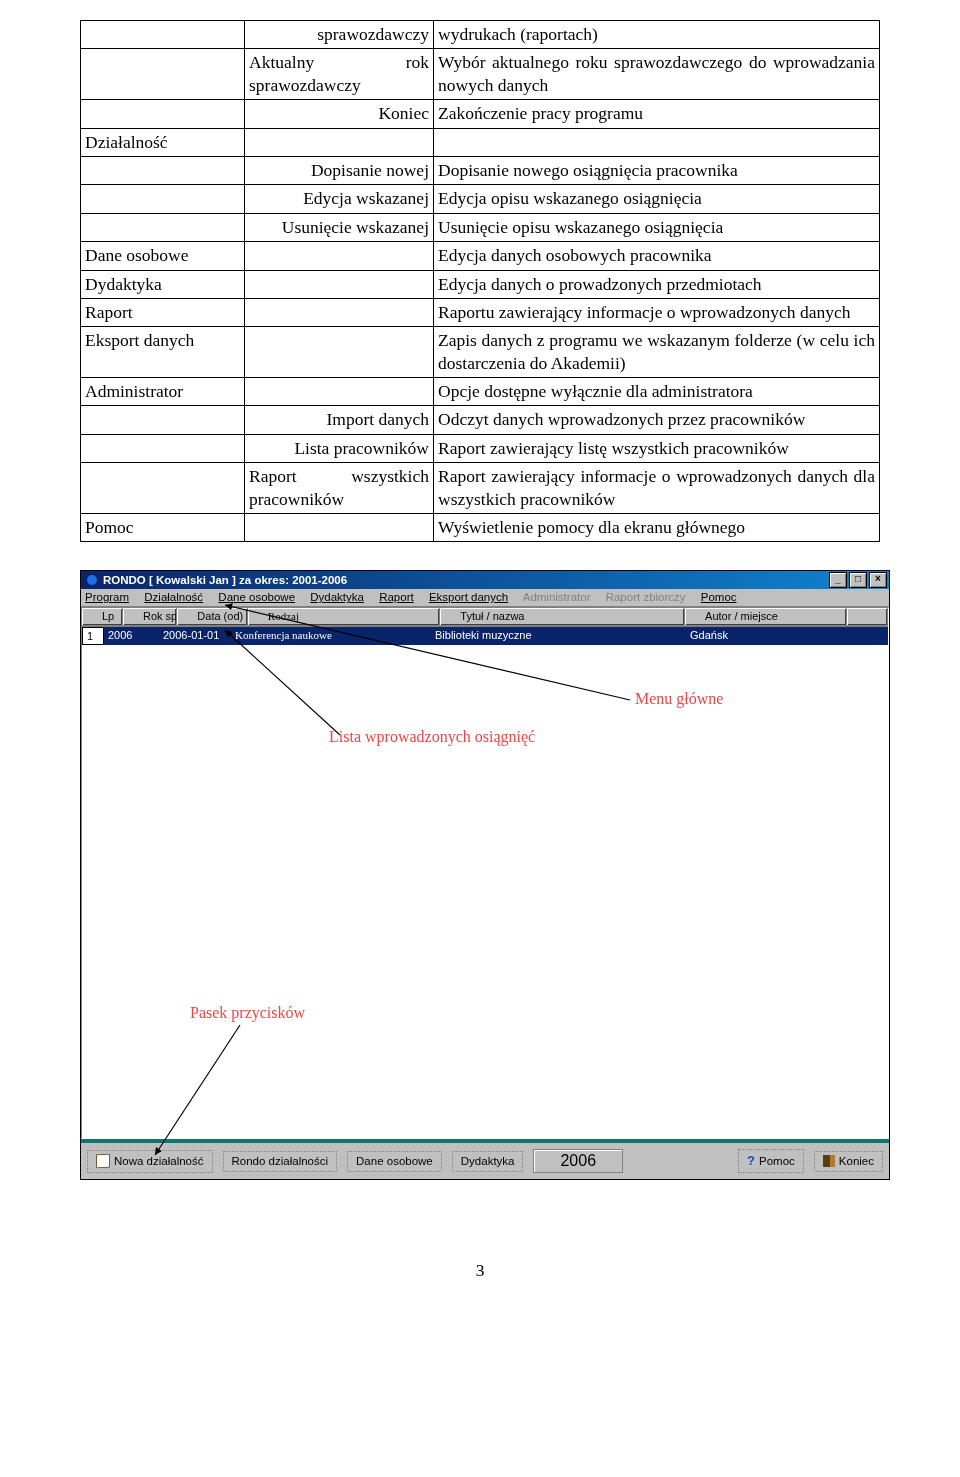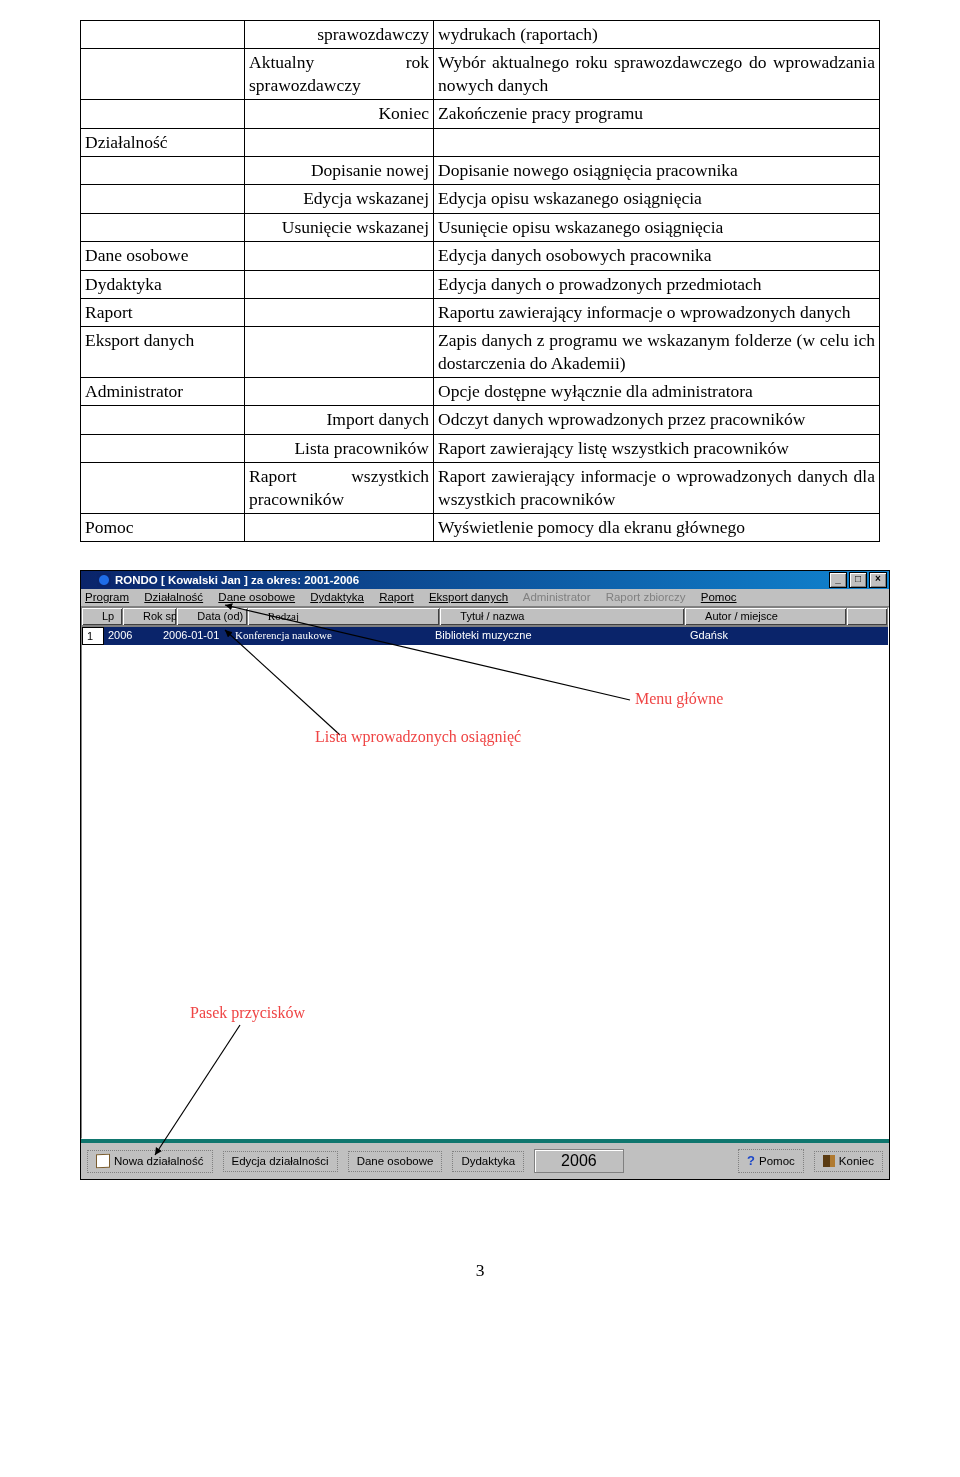--- a/index.html
+++ b/index.html
@@ -49,21 +49,21 @@
     border: 1px solid #000;
     background: #c0c0c0;
   }
   .titlebar {
     height: 18px;
     background: linear-gradient(to right, #0a246a 0%, #1084d0 100%);
     color: #fff;
     font-weight: bold;
     display: flex;
     align-items: center;
-    padding: 0 2px 0 16px;
+    padding: 0 2px 0 4px;
     font-size: 11.5px;
     justify-content: space-between;
   }
   .title-left { display:flex; align-items:center; gap:4px; }
   .title-icon {
     width:14px; height:14px;
     background: radial-gradient(circle at 50% 50%, #1f6de8 0 45%, #0a246a 55% 100%);
   }
   .tb-controls { display:flex; gap:2px; }
   .tb-btn {
@@ -324,21 +324,21 @@
           <div class="rcell cw4">Biblioteki muzyczne</div>
           <div class="rcell cw5">Gdańsk</div>
         </div>
       </div>
 
       <div class="toolbar">
         <span class="btn3d">
           <span class="ic ic-new"></span>
           <span>Nowa działalność</span>
         </span>
-        <span class="btn3d">Edycja działalności</span>
+        <span class="btn3d">Rondo działalności</span>
         <span class="btn3d">Dane osobowe</span>
         <span class="btn3d">Dydaktyka</span>
         <span class="year-box">2006</span>
         <span style="flex:1"></span>
         <span class="btn3d">
           <span class="ic-q">?</span>
           <span>Pomoc</span>
         </span>
         <span class="btn3d">
           <span class="ic ic-door"></span>
@@ -354,19 +354,19 @@
         </marker>
       </defs>
 
       <line x1="550" y1="130" x2="145" y2="35" stroke="#000" stroke-width="1.2" marker-end="url(#arrowhead)"></line>
 
       <line x1="260" y1="165" x2="145" y2="60" stroke="#000" stroke-width="1.2" marker-end="url(#arrowhead)"></line>
 
       <line x1="160" y1="455" x2="75" y2="585" stroke="#000" stroke-width="1.2" marker-end="url(#arrowhead)"></line>
     </svg>
     <div class="anno" style="left:555px; top:120px;">Menu główne</div>
-    <div class="anno" style="left:235px; top:158px;">Lista wprowadzonych osiągnięć</div>
+    <div class="anno" style="left:249px; top:158px;">Lista wprowadzonych osiągnięć</div>
     <div class="anno" style="left:110px; top:434px;">Pasek przycisków</div>
   </div>
 
 
   <div class="pagenum">3</div>
 </div>
 
 </body></html>

